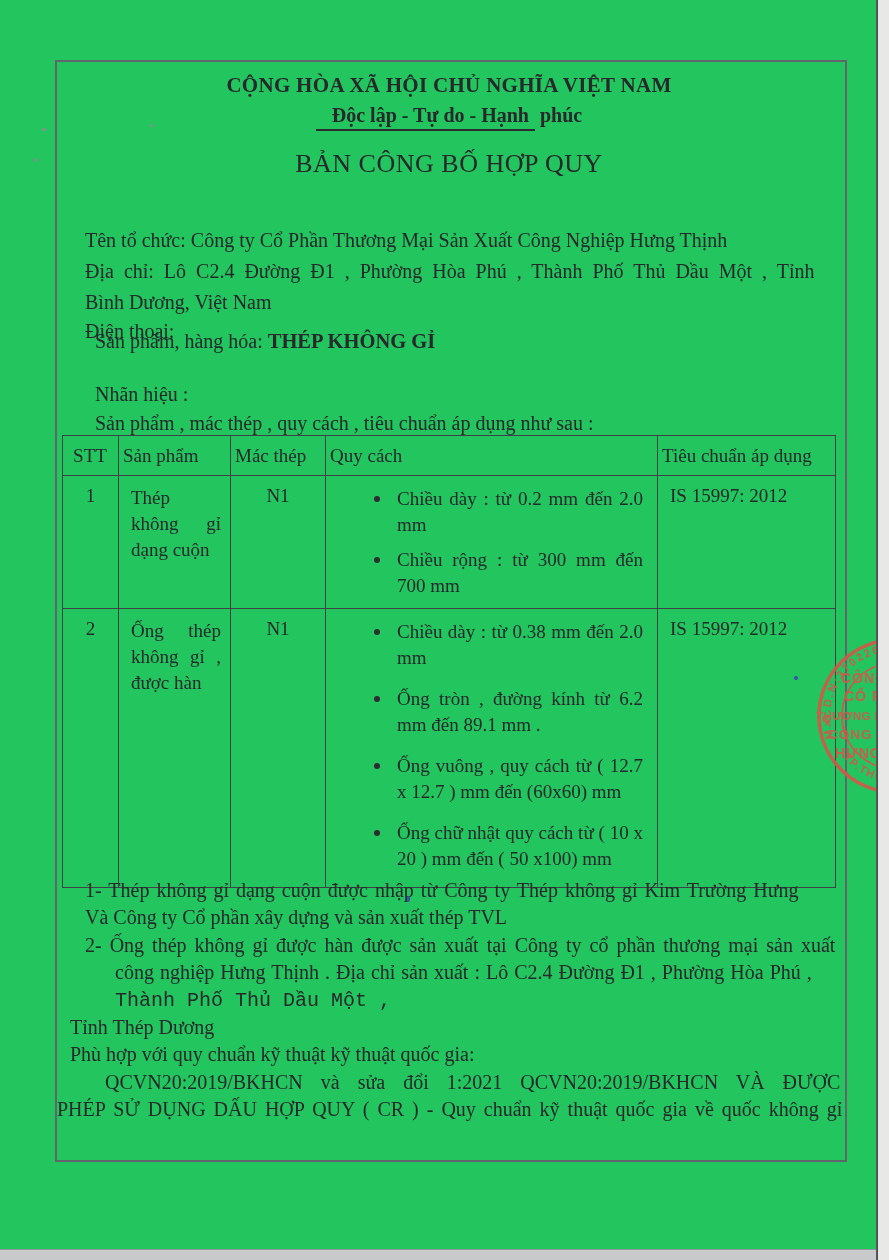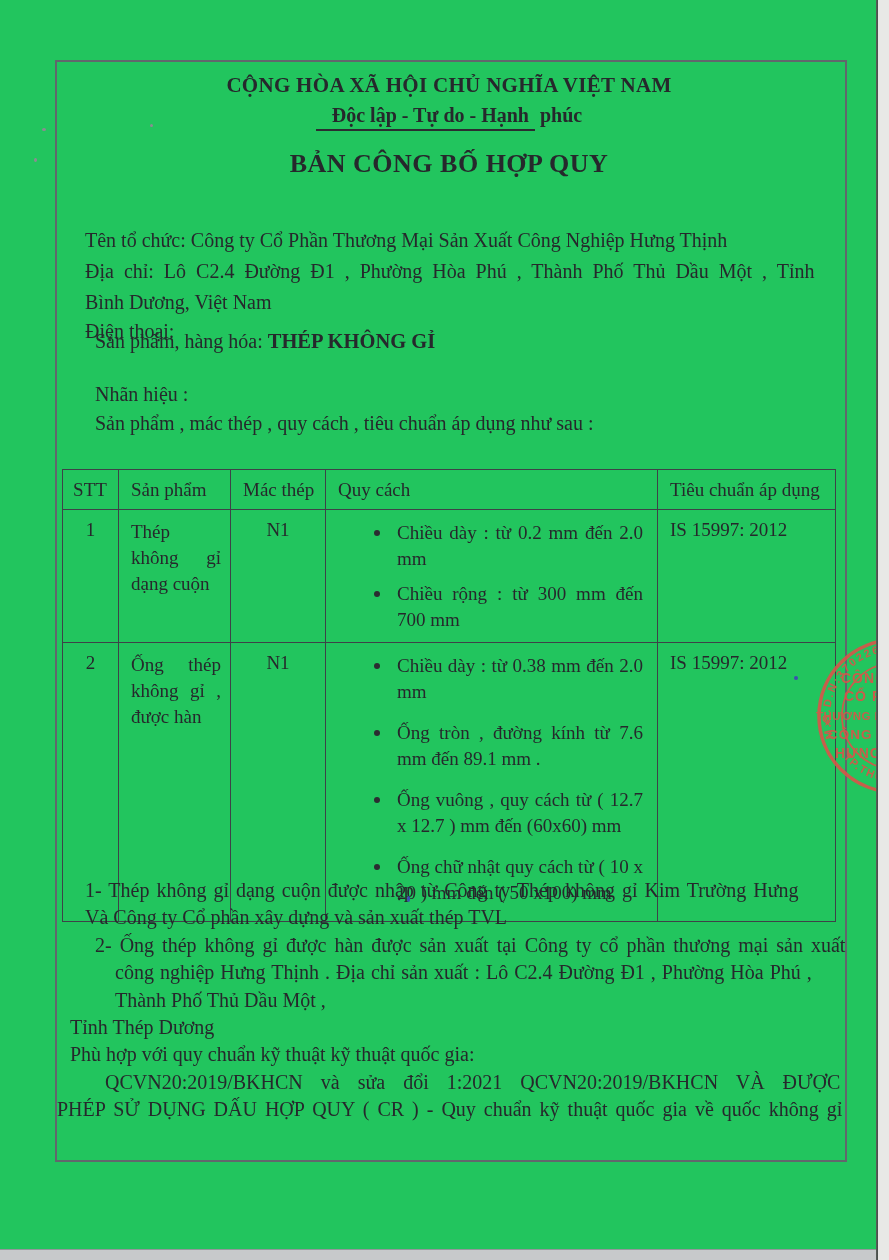--- a/index.html
+++ b/index.html
@@ -28,63 +28,63 @@
   .speck.blue{background:#3b4fb0;}
 
   
   #national-header{left:55px;top:73px;width:788px;text-align:center;
     font-weight:bold;font-size:21px;letter-spacing:.3px;}
   #motto-line{left:55px;top:104px;width:788px;text-align:center;
     font-weight:bold;font-size:20px;}
   #motto-underlined{display:inline-block;border-bottom:2.5px solid #2b2d31;
     padding:0 6px 2px 16px;}
   #doc-title{left:55px;top:149px;width:788px;text-align:center;
-    font-weight:bold;font-size:26px;letter-spacing:.5px;}
+    font-weight:normal;font-size:26px;letter-spacing:.5px;}
   #doc-number{left:55px;top:190px;width:788px;text-align:center;font-size:20px;}
 
   
   .bodyline{position:absolute;font-size:20px;white-space:nowrap;}
   #org-line{left:85px;top:229px;}
   #addr-line1{left:85px;top:260px;word-spacing:5px;}
   #addr-line2{left:85px;top:291px;}
   #phone-line{left:85px;top:320px;}
   #product-line{left:95px;top:330px;}
   #product-line b{font-size:20.5px;}
   #brand-line{left:95px;top:383px;}
   #intro-line{left:95px;top:412px;}
 
   
-  #spec-table{left:62px;top:469px;}
+  #spec-table{left:62px;top:435px;}
   table{border-collapse:collapse;table-layout:fixed;width:773px;font-size:19px;color:#26282c;}
   th,td{border:1.6px solid #3e4248;font-weight:normal;}
   thead tr{height:40px;}
-  th{text-align:left;padding-left:12px;font-size:19px;}
+  th{text-align:left;padding-left:4px;font-size:19px;}
   th.c-stt{text-align:center;padding-left:0;}
   tbody td{vertical-align:top;}
   tr.r1{height:99px;} tr.r2{height:233px;}
   td.stt{text-align:center;padding-top:9px;}
   td.grade{text-align:center;padding-top:9px;}
   td.product{padding:9px 9px 0 12px;text-align:justify;line-height:26px;}
   td.standard{padding:9px 4px 0 12px;}
   td.specs{padding:0;}
   ul.spec-list{margin:0;padding:10px 14px 0 45px;list-style:none;}
   ul.spec-list li{position:relative;padding-left:26px;margin-bottom:9px;
     text-align:justify;line-height:26px;}
   ul.spec-list.wide li{margin-bottom:16px;line-height:25.5px;}
   ul.spec-list li::before{content:"";position:absolute;left:3px;top:10px;
     width:6px;height:6px;border-radius:50%;background:#2b2d31;}
 
   
   #notes{left:55px;top:877px;width:782px;font-size:20px;line-height:27.4px;}
   #notes div{white-space:nowrap;}
   .fn-a{margin-left:30px;word-spacing:2px;}
   .fn-b{margin-left:30px;}
-  .fn-c{margin-left:40px;word-spacing:3px;}
+  .fn-c{margin-left:30px;word-spacing:3px;}
   .fn-d{margin-left:60px;word-spacing:1px;}
-  .fn-e{margin-left:60px;}
+  .fn-e{margin-left:60px;font-family:Liberation Mono, monospace;}
   .fn-f{margin-left:15px;}
   .fn-g{margin-left:15px;}
   .fn-h{margin-left:50px;word-spacing:13px;}
   .fn-i{margin-left:2px;word-spacing:3px;}
 
   
   #company-seal{left:808px;top:630px;width:180px;height:180px;z-index:6;opacity:.9;}
   #company-seal text{font-family:"Liberation Sans","DejaVu Sans",sans-serif;font-weight:bold;}
 </style>
 </head>
@@ -141,21 +141,21 @@
           </td>
           <td class="standard">IS 15997: 2012</td>
         </tr>
         <tr class="r2">
           <td class="stt">2</td>
           <td class="product">Ống thép không gỉ , được hàn</td>
           <td class="grade">N1</td>
           <td class="specs">
             <ul class="spec-list wide">
               <li>Chiều dày : từ 0.38 mm đến 2.0 mm</li>
-              <li>Ống tròn , đường kính từ 7.6 mm đến 89.1 mm .</li>
+              <li>Ống tròn , đường kính từ 6.2 mm đến 89.1 mm .</li>
               <li>Ống vuông , quy cách từ ( 12.7 x 12.7 ) mm đến (60x60) mm</li>
               <li>Ống chữ nhật quy cách từ ( 10 x 20 ) mm đến ( 50 x100) mm</li>
             </ul>
           </td>
           <td class="standard">IS 15997: 2012</td>
         </tr>
       </tbody>
     </table>
   </div>
 

